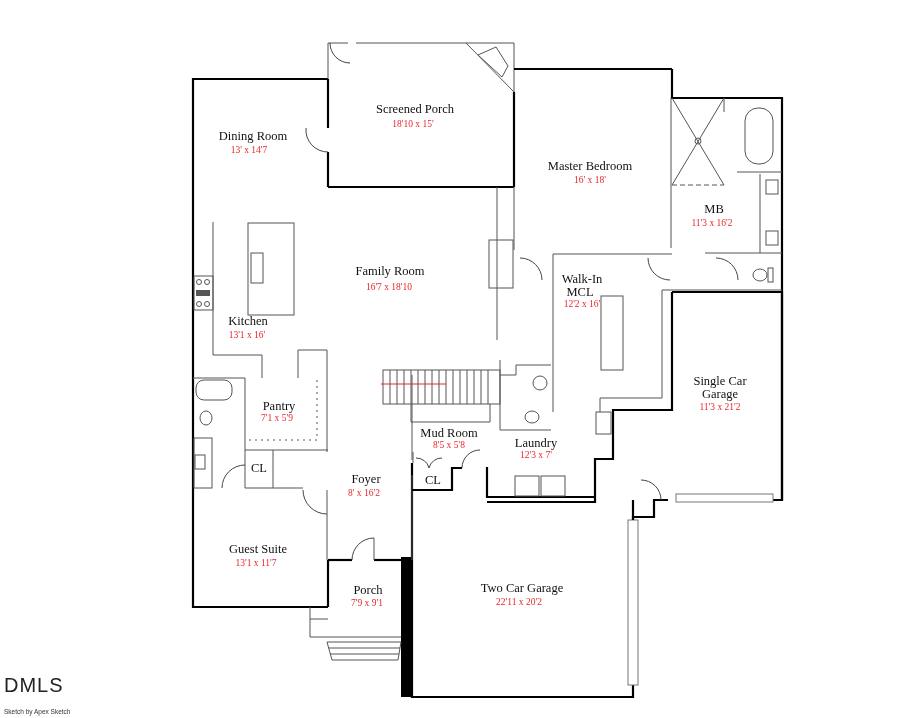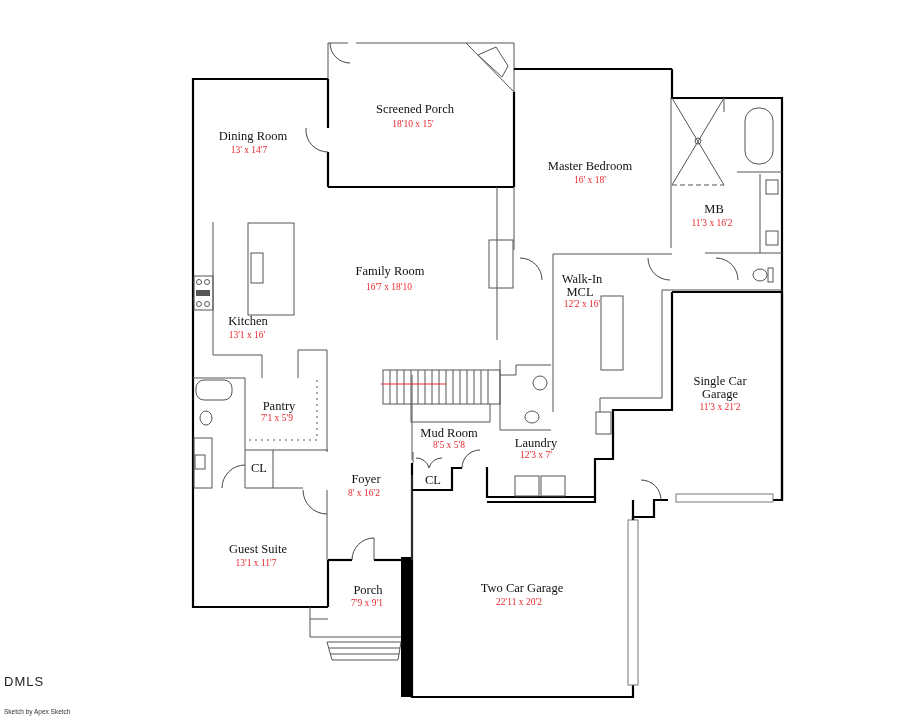--- a/index.html
+++ b/index.html
@@ -4,21 +4,21 @@
 <style>
   html, body { margin:0; padding:0; background:#ffffff; }
   body { width:900px; height:718px; position:relative; overflow:hidden; font-family:"Liberation Serif", "DejaVu Serif", serif; }
   #plan { position:absolute; left:0; top:0; }
   .wall { stroke:#000; stroke-width:2.2; fill:none; }
   .thin { stroke:#555; stroke-width:1; fill:none; }
   .thin2 { stroke:#777; stroke-width:1; fill:#fff; }
   .door { stroke:#444; stroke-width:1; fill:none; }
   .room-name { font-family:"Liberation Serif", serif; font-size:12.5px; fill:#111; text-anchor:middle; }
   .room-dim { font-family:"Liberation Serif", serif; font-size:9.5px; fill:#e8262b; text-anchor:middle; }
-  .brand { position:absolute; left:4px; top:674px; font-family:"Liberation Sans", sans-serif; font-size:13px; letter-spacing:1px; color:#222; font-weight:300; }
+  .brand { position:absolute; left:4px; top:674px; font-family:"Liberation Sans", sans-serif; font-size:20px; letter-spacing:1px; color:#222; font-weight:300; }
   .credit { position:absolute; left:4px; top:708px; font-family:"Liberation Sans", sans-serif; font-size:6.5px; color:#333; }
 </style>
 </head>
 <body>
 
 <svg id="plan" width="900" height="718" viewBox="0 0 900 718">
 
   <polyline class="wall" points="328,79 193,79 193,607 328,607"></polyline>
   <line class="wall" x1="328" y1="79" x2="328" y2="128"></line>
   <line class="wall" x1="328" y1="152" x2="328" y2="187"></line>

